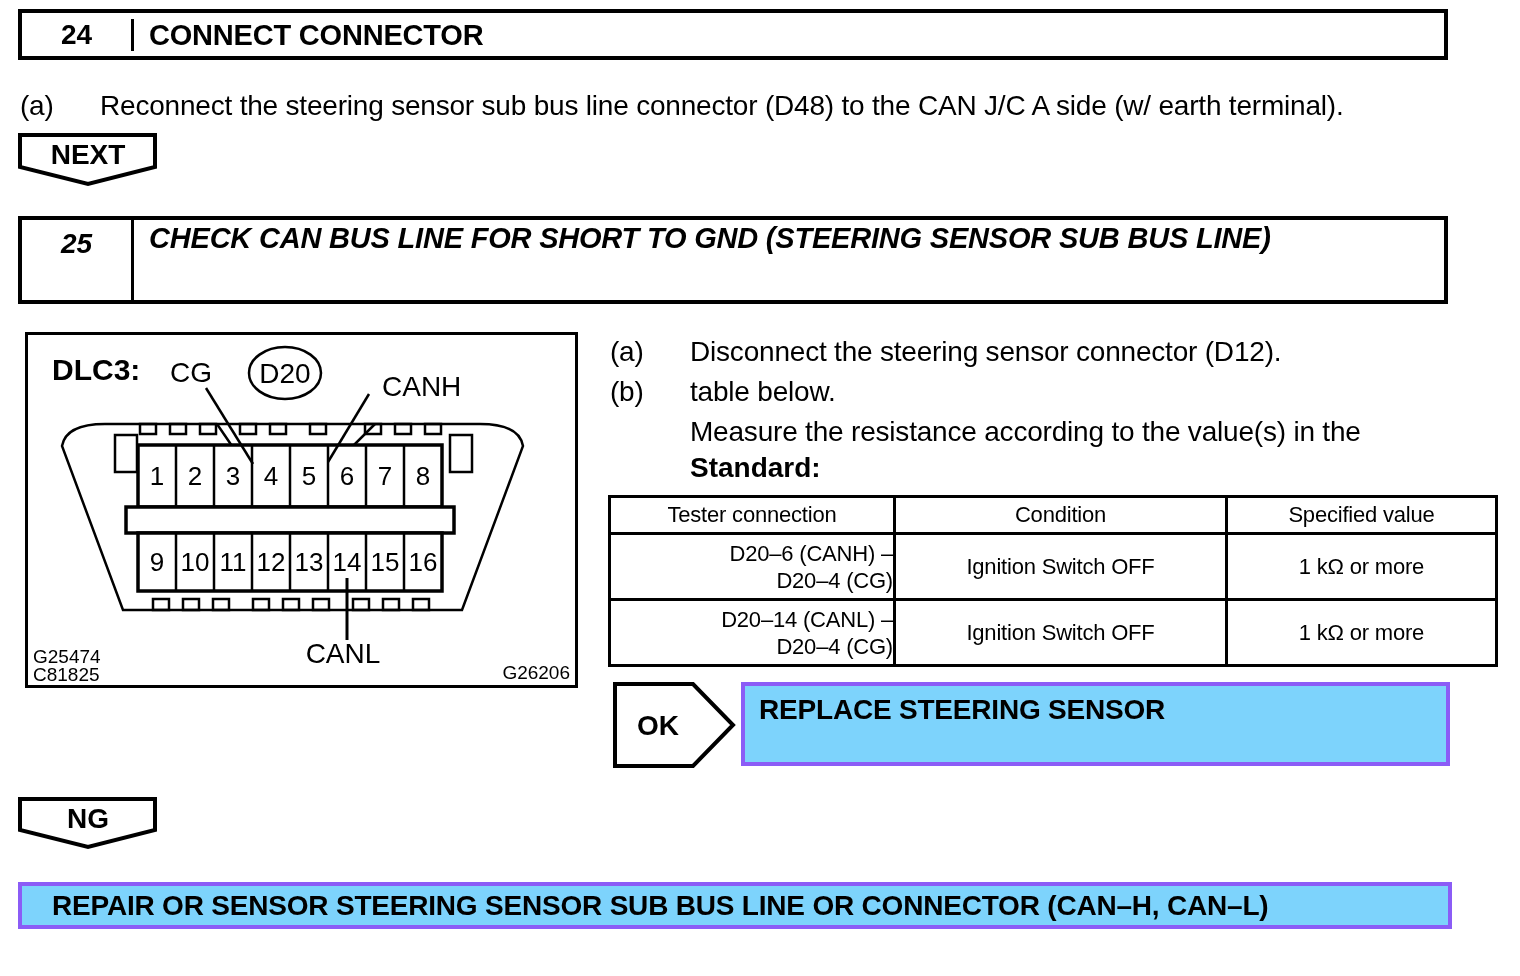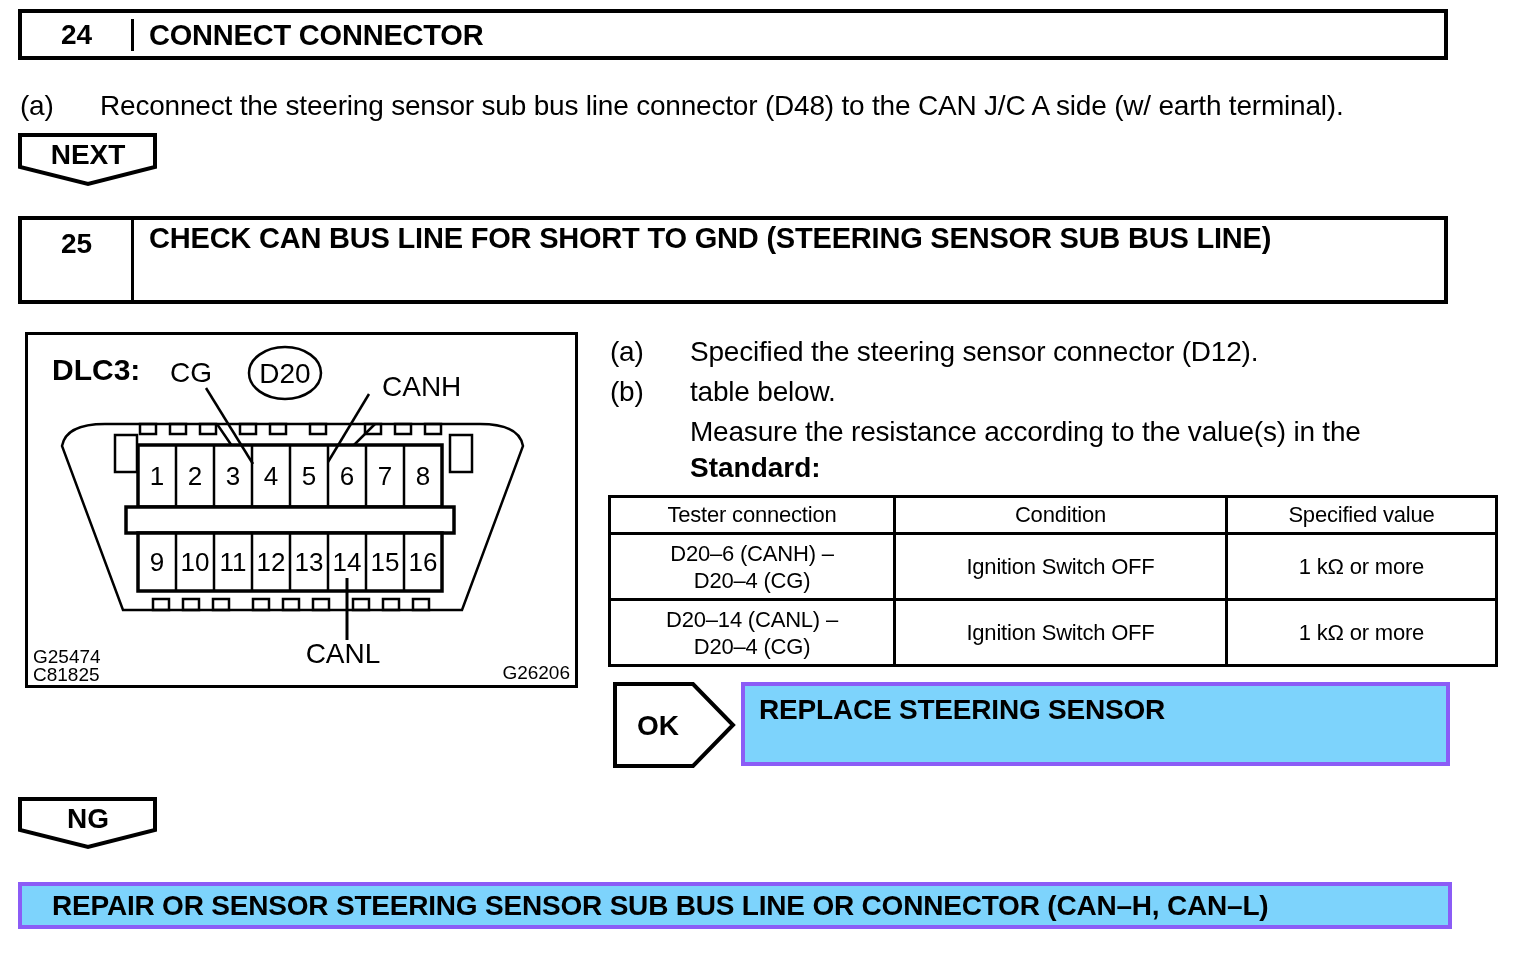--- a/index.html
+++ b/index.html
@@ -10,21 +10,21 @@
   }
   
   .step-box { position:absolute; left:18px; width:1430px; border:4px solid #000; display:flex; background:#fff; }
   .step-box .step-num {
     width:112px; border-right:3px solid #000; display:flex; justify-content:center;
     font-weight:bold; font-size:28px; flex-shrink:0;
   }
   .step-box .step-title { font-weight:bold; font-size:29px; line-height:36px; padding:0 30px 0 15px; letter-spacing:-0.2px; }
   #step24 { top:9px; height:51px; align-items:center; }
   #step24 .step-num { align-items:center; }
-  #step25 { top:216px; height:88px; }
+  #step25 { top:216px; height:88px;font-style:italic; }
   #step25 .step-num { padding-top:8px; }
   #step25 .step-title { padding-top:0; }
   
   .para { position:absolute; display:flex; font-size:28px; line-height:40px; letter-spacing:-0.2px; }
   .para .plabel { width:80px; flex-shrink:0; }
   .para .ptext  { flex:1; }
   #para-a24 { left:20px; top:86px; width:1470px; }
   #para-a25 { left:610px; top:332px; width:880px; }
   #para-b25 { left:610px; top:372px; width:880px; }
   #standard-label { position:absolute; left:690px; top:452px; font-size:28px; font-weight:bold; }
@@ -42,21 +42,21 @@
   
   .spec-table { position:absolute; left:608px; top:495px; border-collapse:collapse; background:#fff; }
   .spec-table th, .spec-table td {
     border:3px solid #000; font-weight:normal; font-size:22px; text-align:center; vertical-align:middle;
     letter-spacing:-0.2px;
     margin-top:12px;
   }
   .spec-table th { height:37px; }
   .spec-table td { height:66px; }
   .col-tester { width:285px; } .col-cond { width:332px; } .col-val { width:270px; }
-  .tester-cell div { line-height:27px; }
+  .tester-cell div { line-height:27px;text-align:right; }
   
   #figure { position:absolute; left:25px; top:332px; width:553px; height:356px; }
   #figure .fig-border { fill:#fff; stroke:#000; stroke-width:3; }
   #figure .shape { fill:#fff; stroke:#000; stroke-width:2.5; }
   #figure .thick { stroke-width:3.5; }
   #figure .ln { stroke:#000; stroke-width:2.5; fill:none; }
   #figure .ln-heavy { stroke:#000; stroke-width:3; fill:none; }
   #figure text { fill:#000; font-family:"Liberation Sans","DejaVu Sans",sans-serif; }
   #figure .fig-label { font-size:28px; }
   #figure .fig-title { font-size:30px; font-weight:bold; }
@@ -175,21 +175,21 @@
     <line class="ln-heavy" x1="322" y1="246" x2="322" y2="308"></line>
     <text class="fig-label mid" x="318" y="331">CANL</text>
 
     <text class="code" x="8" y="331">G25474</text>
     <text class="code" x="8" y="349">C81825</text>
     <text class="code code-r" x="545" y="347">G26206</text>
   </svg>
 
   <div class="para" id="para-a25">
     <span class="plabel">(a)</span>
-    <span class="ptext">Specified the steering sensor connector (D12).</span>
+    <span class="ptext">Disconnect the steering sensor connector (D12).</span>
   </div>
   <div class="para" id="para-b25">
     <span class="plabel">(b)</span>
     <span class="ptext">
       <div>table below.</div>
       <div>Measure the resistance according to the value(s) in the</div>
     </span>
   </div>
   <div id="standard-label">Standard:</div>
 

